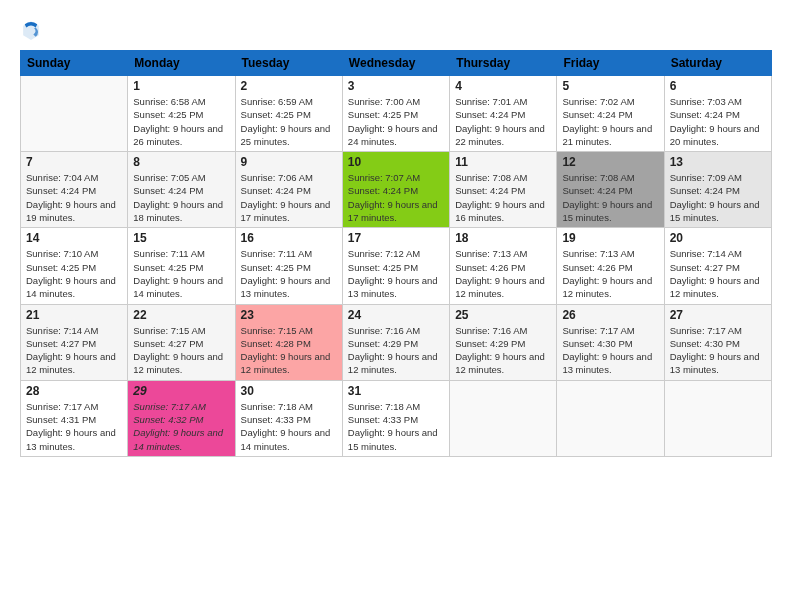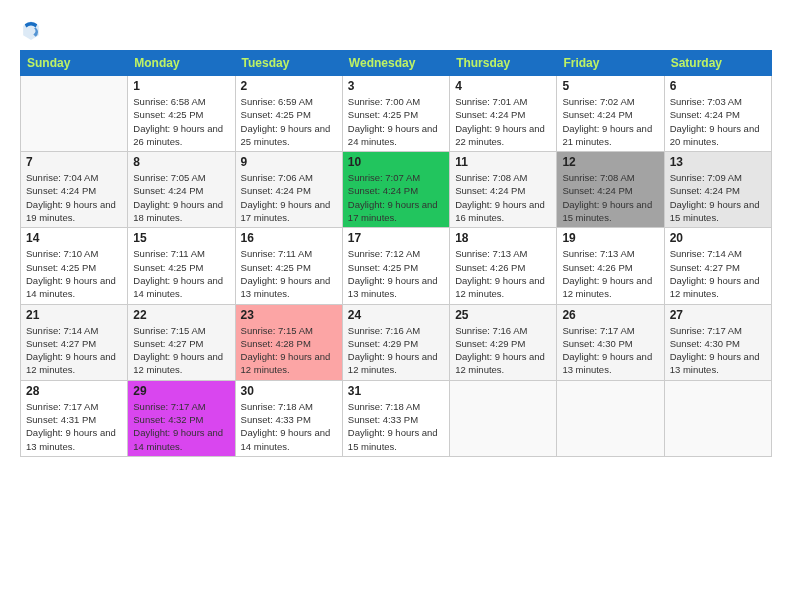--- a/index.html
+++ b/index.html
@@ -45,21 +45,21 @@
       color: #444;
       margin-top: 2px;
     }
     .calendar {
       width: 100%;
       border-collapse: collapse;
       border: 1px solid #ccc;
     }
     .calendar th {
       background-color: #1a6fc4;
-      color: #bef264;
+      color: #000000;
       font-size: 12px;
       font-weight: bold;
       padding: 5px 6px;
       text-align: left;
       border: 1px solid #1a6fc4;
     }
     .calendar td {
       vertical-align: top;
       border: 1px solid #ccc;
       padding: 3px 5px;
@@ -176,21 +176,21 @@
         <div class="day-info">
           Sunrise: 7:05 AM<br>Sunset: 4:24 PM<br>Daylight: 9 hours and 18 minutes.
         </div>
           </td>
           <td style="background: rgb(245, 245, 245);">
             <div class="day-number">9</div>
         <div class="day-info">
           Sunrise: 7:06 AM<br>Sunset: 4:24 PM<br>Daylight: 9 hours and 17 minutes.
         </div>
           </td>
-          <td style="background: #22c55e;">
+          <td style="background: #84cc16;">
             <div class="day-number">10</div>
         <div class="day-info">
           Sunrise: 7:07 AM<br>Sunset: 4:24 PM<br>Daylight: 9 hours and 17 minutes.
         </div>
           </td>
           <td style="background: rgb(245, 245, 245);">
             <div class="day-number">11</div>
         <div class="day-info">
           Sunrise: 7:08 AM<br>Sunset: 4:24 PM<br>Daylight: 9 hours and 16 minutes.
         </div>
@@ -296,21 +296,21 @@
         </div>
           </td>
         </tr>
         <tr>
           <td style="background: rgb(255, 255, 255);">
             <div class="day-number">28</div>
         <div class="day-info">
           Sunrise: 7:17 AM<br>Sunset: 4:31 PM<br>Daylight: 9 hours and 13 minutes.
         </div>
           </td>
-          <td style="background: #d946ef;">
+          <td style="background: #ec4899; font-style: italic;">
             <div class="day-number">29</div>
         <div class="day-info">
           Sunrise: 7:17 AM<br>Sunset: 4:32 PM<br>Daylight: 9 hours and 14 minutes.
         </div>
           </td>
           <td style="background: rgb(255, 255, 255);">
             <div class="day-number">30</div>
         <div class="day-info">
           Sunrise: 7:18 AM<br>Sunset: 4:33 PM<br>Daylight: 9 hours and 14 minutes.
         </div>

